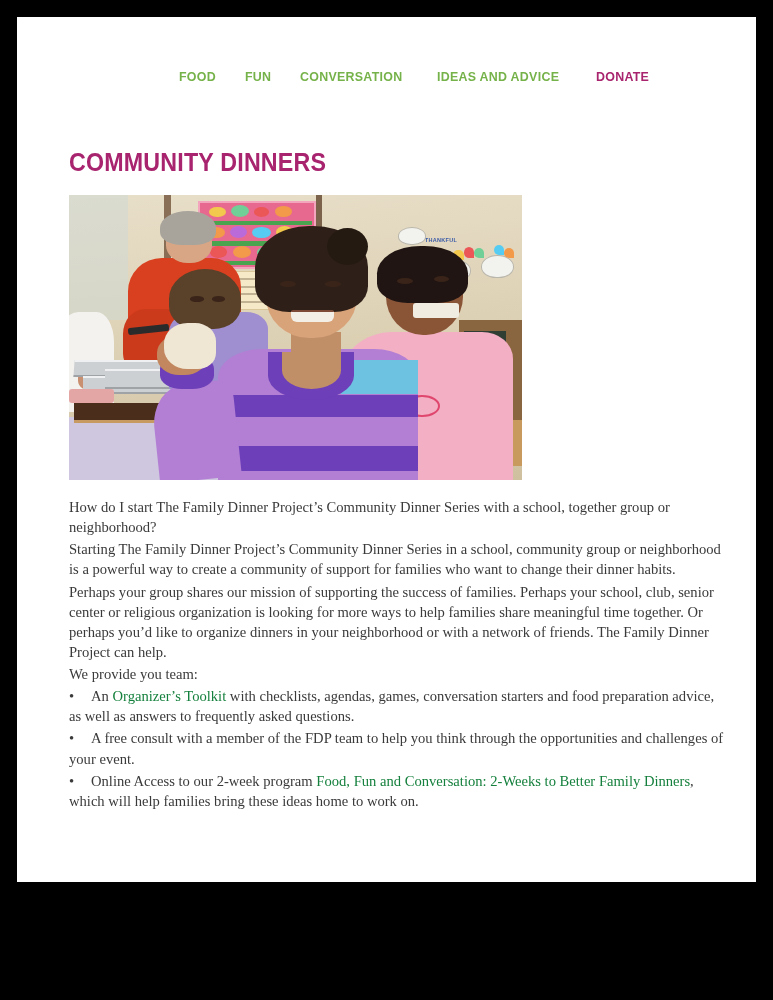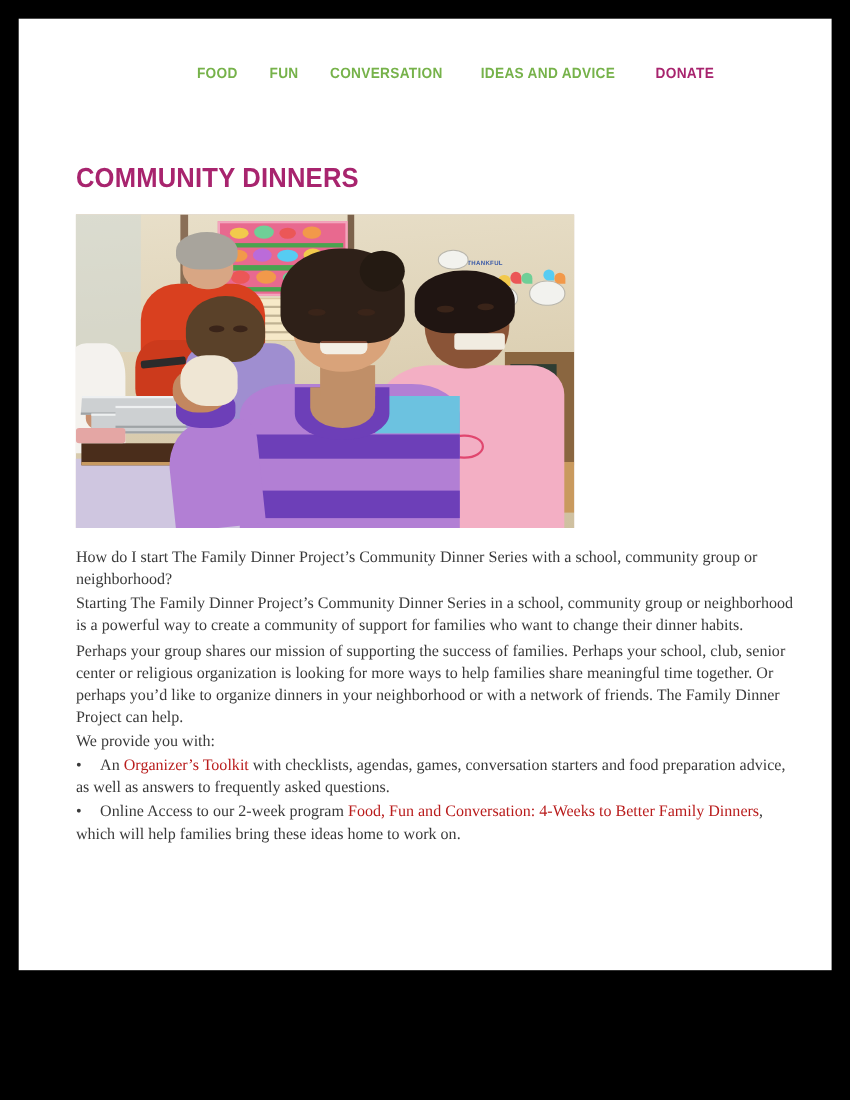--- a/index.html
+++ b/index.html
@@ -37,21 +37,21 @@
     top: 5px;
     width: 150px;
     height: 78px;
   }
 
   .logo svg { display: block; }
 
   .main-nav {
     position: absolute;
     left: 162px;
-    top: 42px;
+    top: 52px;
     display: flex;
     align-items: baseline;
     gap: 0;
   }
 
   .nav-link {
     font-family: "Liberation Sans", sans-serif;
     font-weight: bold;
     font-size: 13.5px;
     letter-spacing: 0.3px;
@@ -350,21 +350,21 @@
     padding-left: 0;
   }
 
   .bullet-mark {
     display: inline-block;
     width: 22px;
     color: #3a3a3a;
   }
 
   a.inline-link {
-    color: #b91c1c;
+    color: #15803d;
     text-decoration: none;
     text-align: center;
   }
 </style>
 </head>
 <body>
 
 <div class="page-frame">
 
   <div class="site-header">
@@ -483,31 +483,34 @@
         <div class="g1-smile"></div>
         <div class="g1-cuff"></div>
         <div class="g1-hand"></div>
         <div class="sandwich"></div>
       </div>
     </div>
   </div>
 
   <div class="body-copy">
 
-    <p class="first">How do I start The Family Dinner Project’s Community Dinner Series with a school, community group or neighborhood?</p>
+    <p class="first">How do I start The Family Dinner Project’s Community Dinner Series with a school, together group or neighborhood?</p>
 
     <p>Starting The Family Dinner Project’s Community Dinner Series in a school, community group or neighborhood is a powerful way to create a community of support for families who want to change their dinner habits.</p>
 
     <p>Perhaps your group shares our mission of supporting the success of families. Perhaps your school, club, senior center or religious organization is looking for more ways to help families share meaningful time together. Or perhaps you’d like to organize dinners in your neighborhood or with a network of friends. The Family Dinner Project can help.</p>
 
-    <p>We provide you with:</p>
+    <p>We provide you team:</p>
 
     <p class="bullet">
       <span class="bullet-mark">•</span><span>An </span><a class="inline-link" href="#">Organizer’s Toolkit</a><span> with checklists, agendas, games, conversation starters and food preparation advice, as well as answers to frequently asked questions.</span>
     </p>
 
-
     <p class="bullet">
-      <span class="bullet-mark">•</span><span>Online Access to our 2-week program </span><a class="inline-link" href="#">Food, Fun and Conversation: 4-Weeks to Better Family Dinners</a><span>, which will help families bring these ideas home to work on.</span>
+      <span class="bullet-mark">•</span><span>A free consult with a member of the FDP team to help you think through the opportunities and challenges of your event.</span>
+    </p>
+
+    <p class="bullet">
+      <span class="bullet-mark">•</span><span>Online Access to our 2-week program </span><a class="inline-link" href="#">Food, Fun and Conversation: 2-Weeks to Better Family Dinners</a><span>, which will help families bring these ideas home to work on.</span>
     </p>
 
   </div>
 </div>
 
 </body></html>

